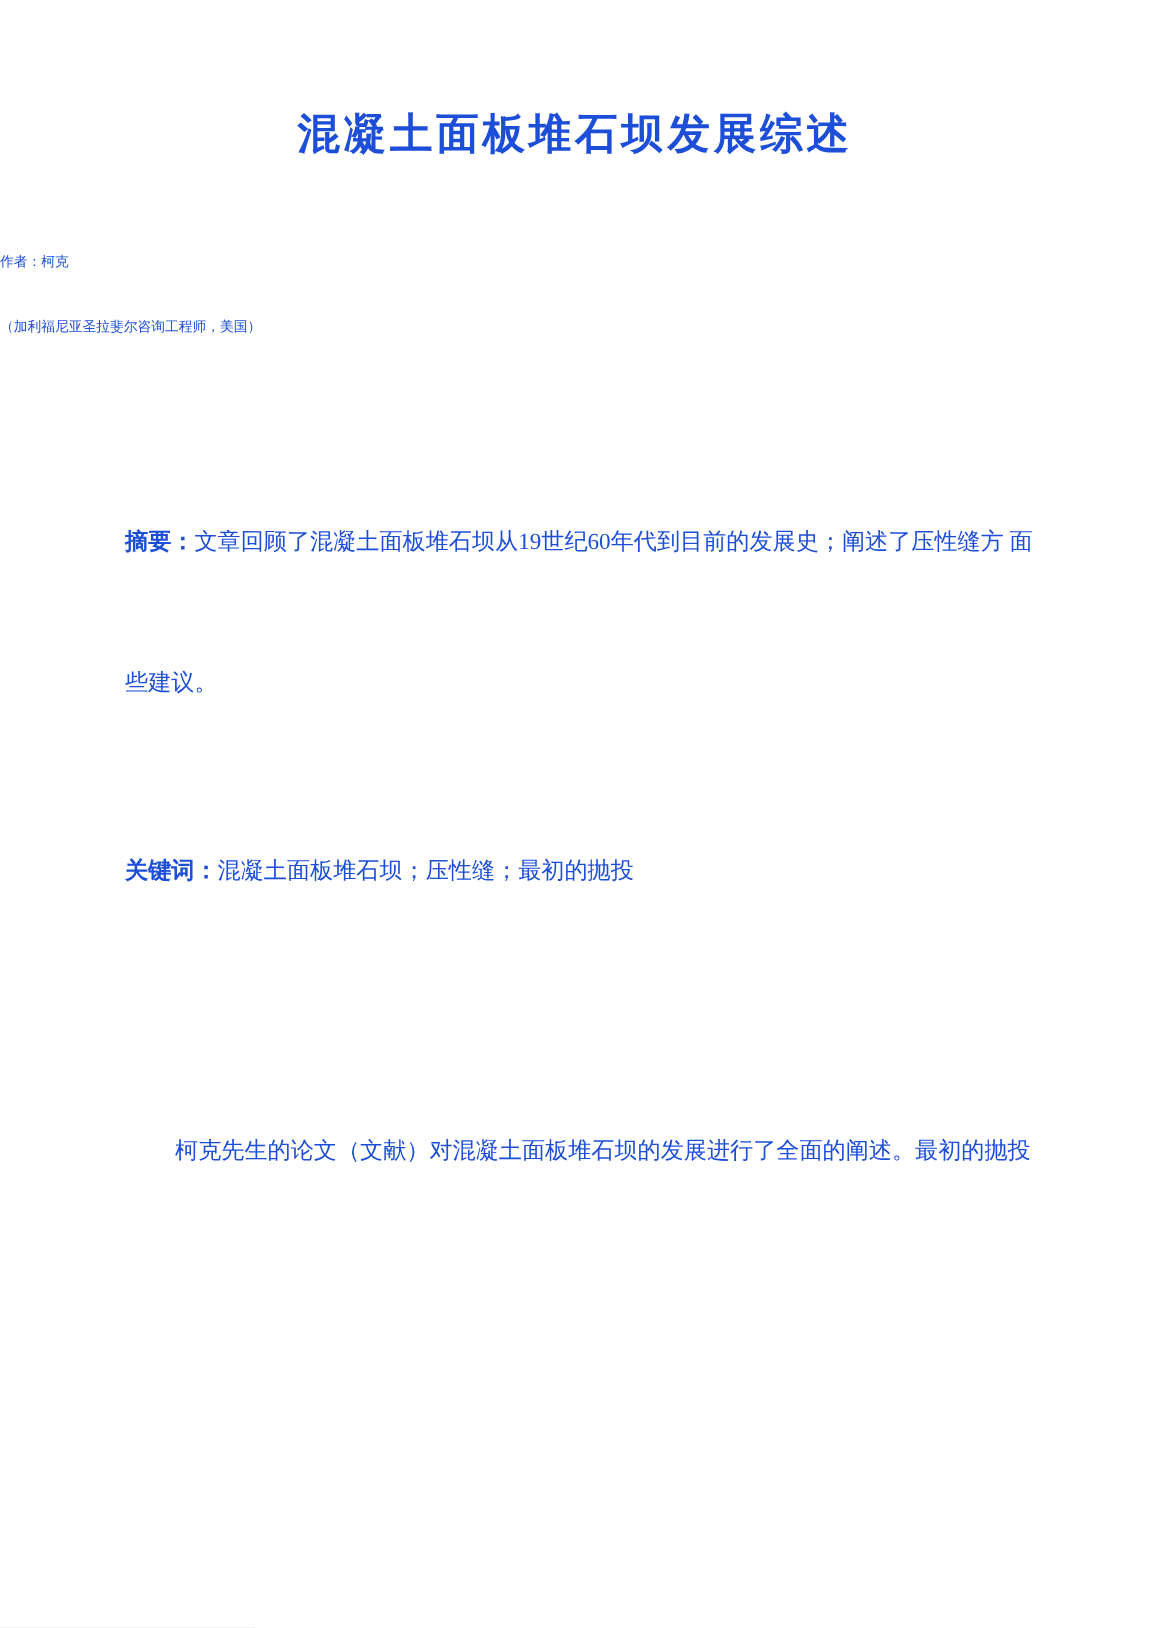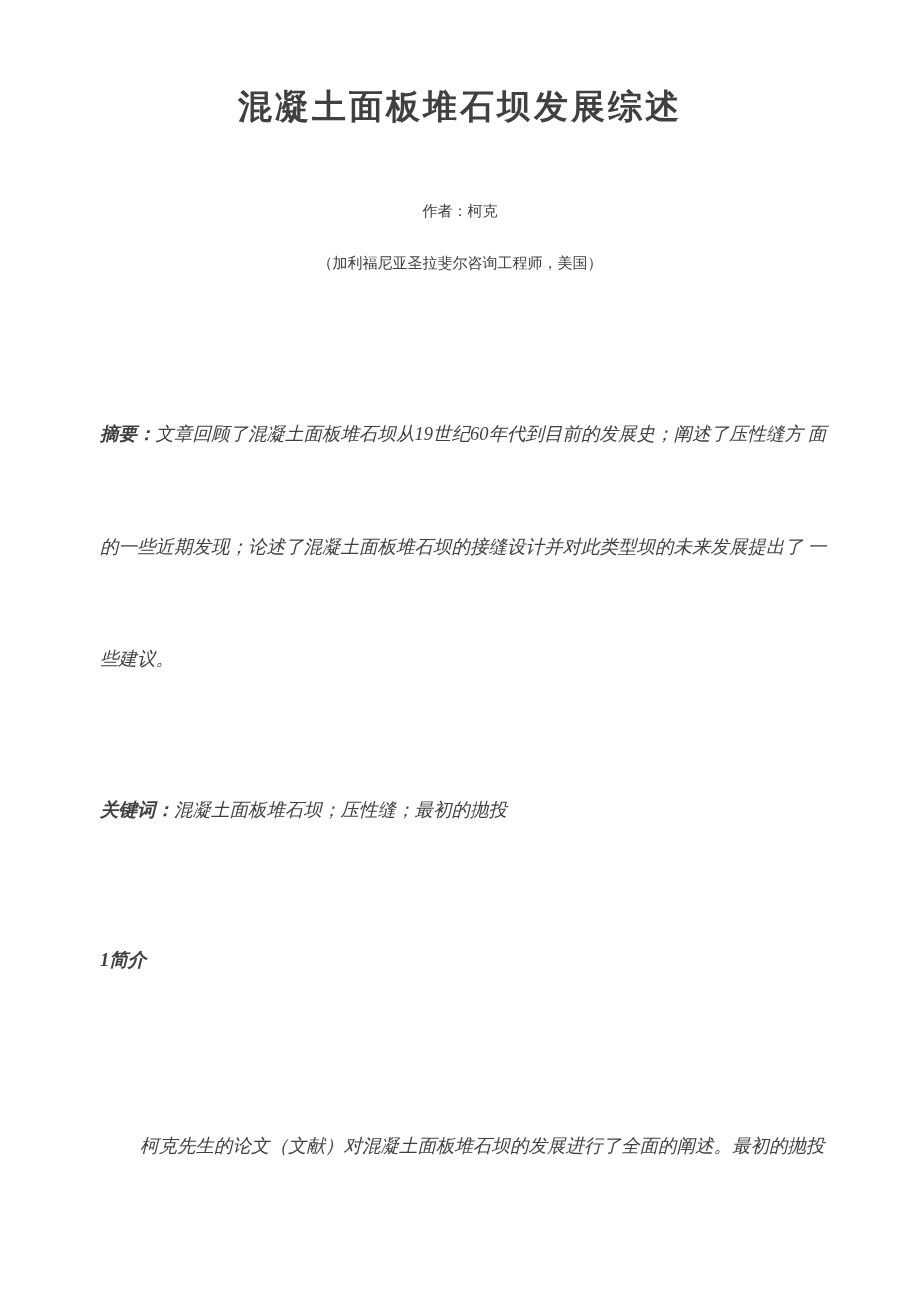--- a/index.html
+++ b/index.html
@@ -1,65 +1,63 @@
 <!DOCTYPE html>
 <html><head>
 <meta charset="utf-8">
 <style>
   html,body{margin:0;padding:0;background:#e8e8e8;}
   .page{
     position:relative;
     width:920px;height:1302px;
     margin:0 auto;
     background:#ffffff;
-    color:#404040;
+    color:#1d4ed8;
     font-family:"Liberation Serif","DejaVu Serif",serif;
     overflow:hidden;
   }
   .doc-title{
     position:absolute;top:84px;left:0;width:920px;
     text-align:center;
     font-size:34px;font-weight:bold;letter-spacing:3px;
     white-space:pre;
   }
   .byline{
     position:absolute;left:0;width:920px;
-    text-align:center;font-size:15px;white-space:pre;
+    text-align:left;font-size:11px;white-space:pre;
   }
   .author-line{top:202px;}
   .affiliation-line{top:240px;margin-top:14px;}
   .body-flow{
     position:absolute;left:100px;top:303px;width:760px;
     font-size:18.5px;line-height:37.6px;
     white-space:pre;
   }
-  .line{height:37.6px;font-style:italic;}
+  .line{height:37.6px;}
   .b{font-weight:bold;}
   .heading{font-weight:bold;}
   .indent-lg{text-indent:40px;margin-top:36px;}
 </style>
 </head>
 <body>
 
 <div class="page">
 
   <div class="doc-title">混凝土面板堆石坝发展综述</div>
 
   <div class="byline author-line">作者：柯克</div>
   <div class="byline affiliation-line">（加利福尼亚圣拉斐尔咨询工程师，美国）</div>
 
   <div class="body-flow">
 
     <div class="line"><span class="b">摘要：</span><span>文章回顾了混凝土面板堆石坝从19世纪60年代到目前的发展史；阐述了压性缝方 面</span></div>
-    <div class="line">的一些近期发现；论述了混凝土面板堆石坝的接缝设计并对此类型坝的未来发展提出了 一</div>
     <div class="line">些建议。</div>
 
     <div class="line"><span class="b">关键词：</span><span>混凝土面板堆石坝；压性缝；最初的抛投</span></div>
 
-    <div class="line heading">1简介</div>
 
     <div class="line indent-lg">柯克先生的论文（文献）对混凝土面板堆石坝的发展进行了全面的阐述。最初的抛投</div>
     
     
 
     
     
     
 
     

